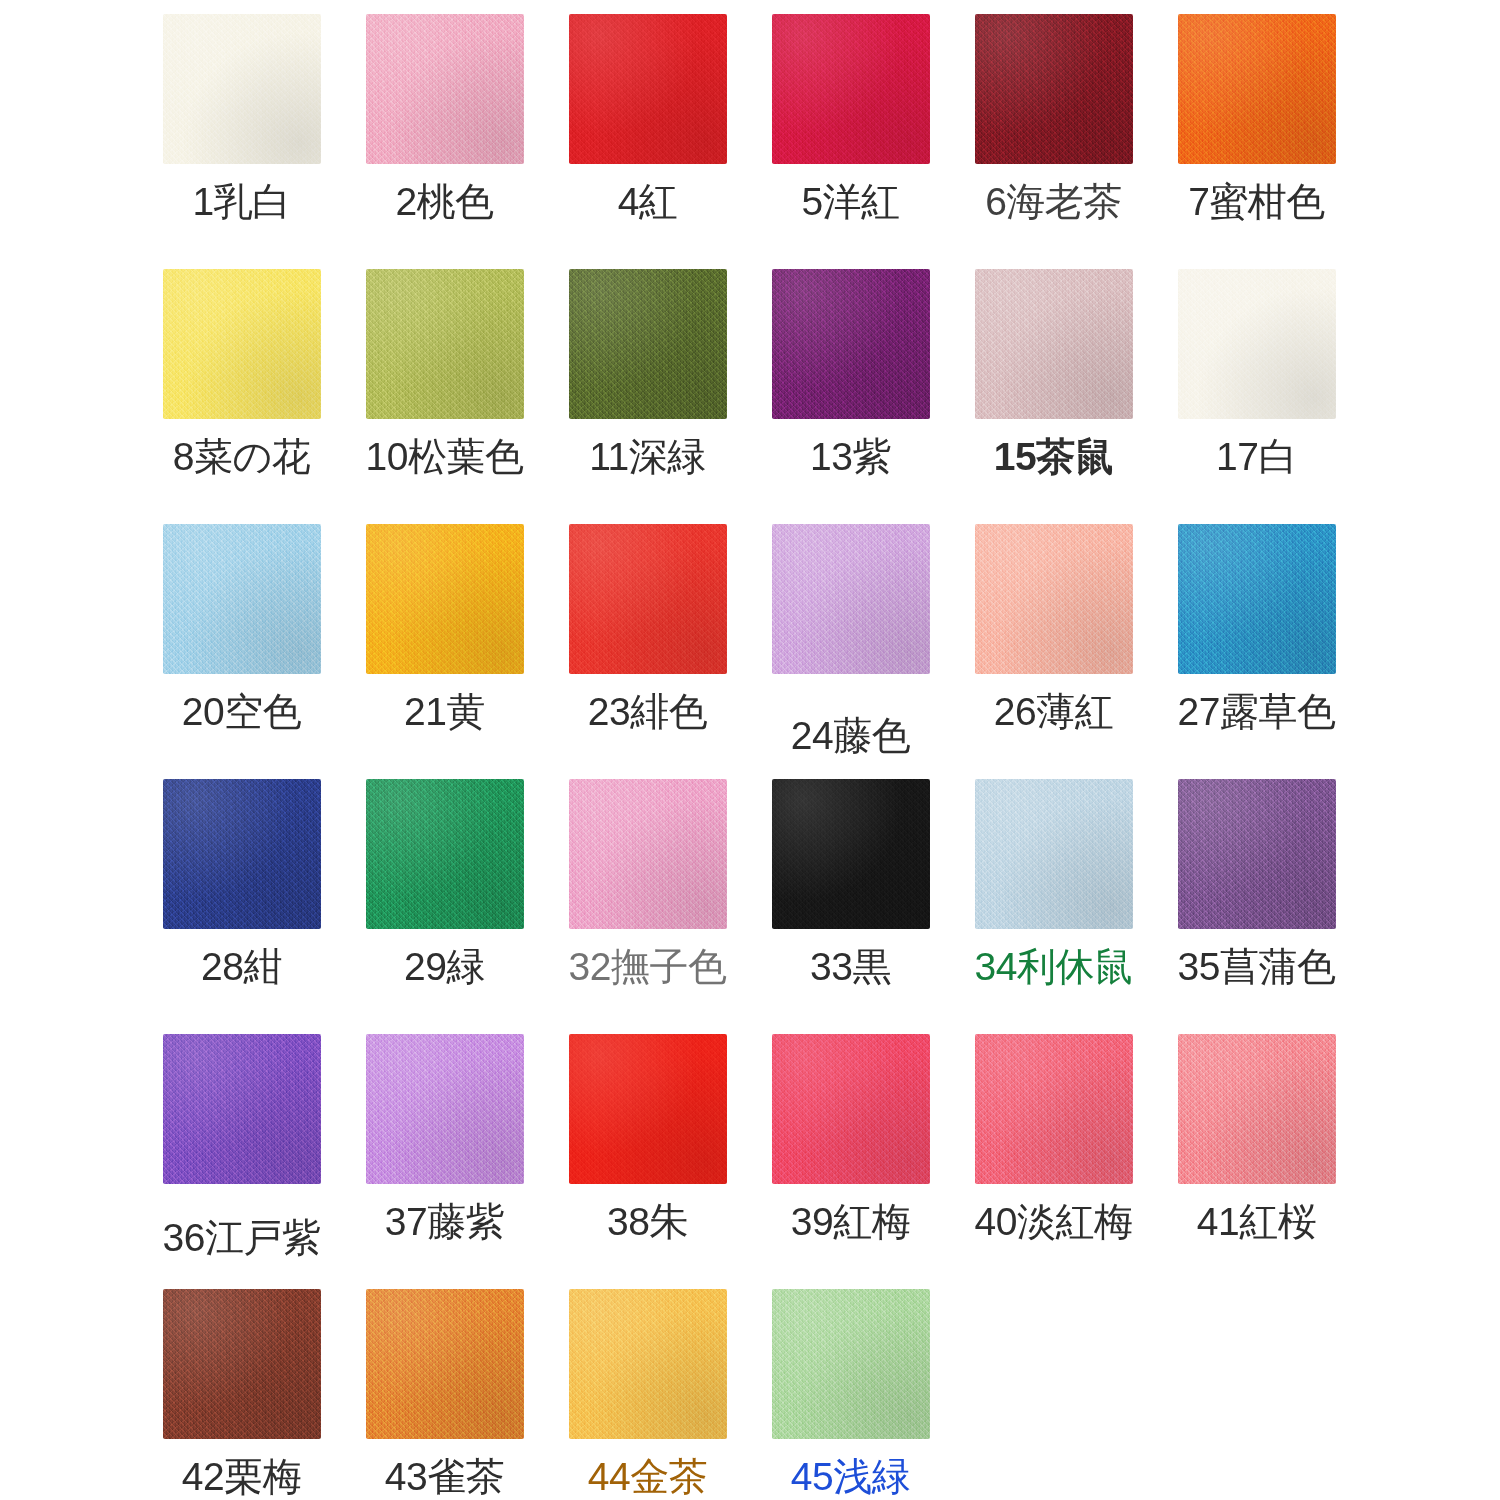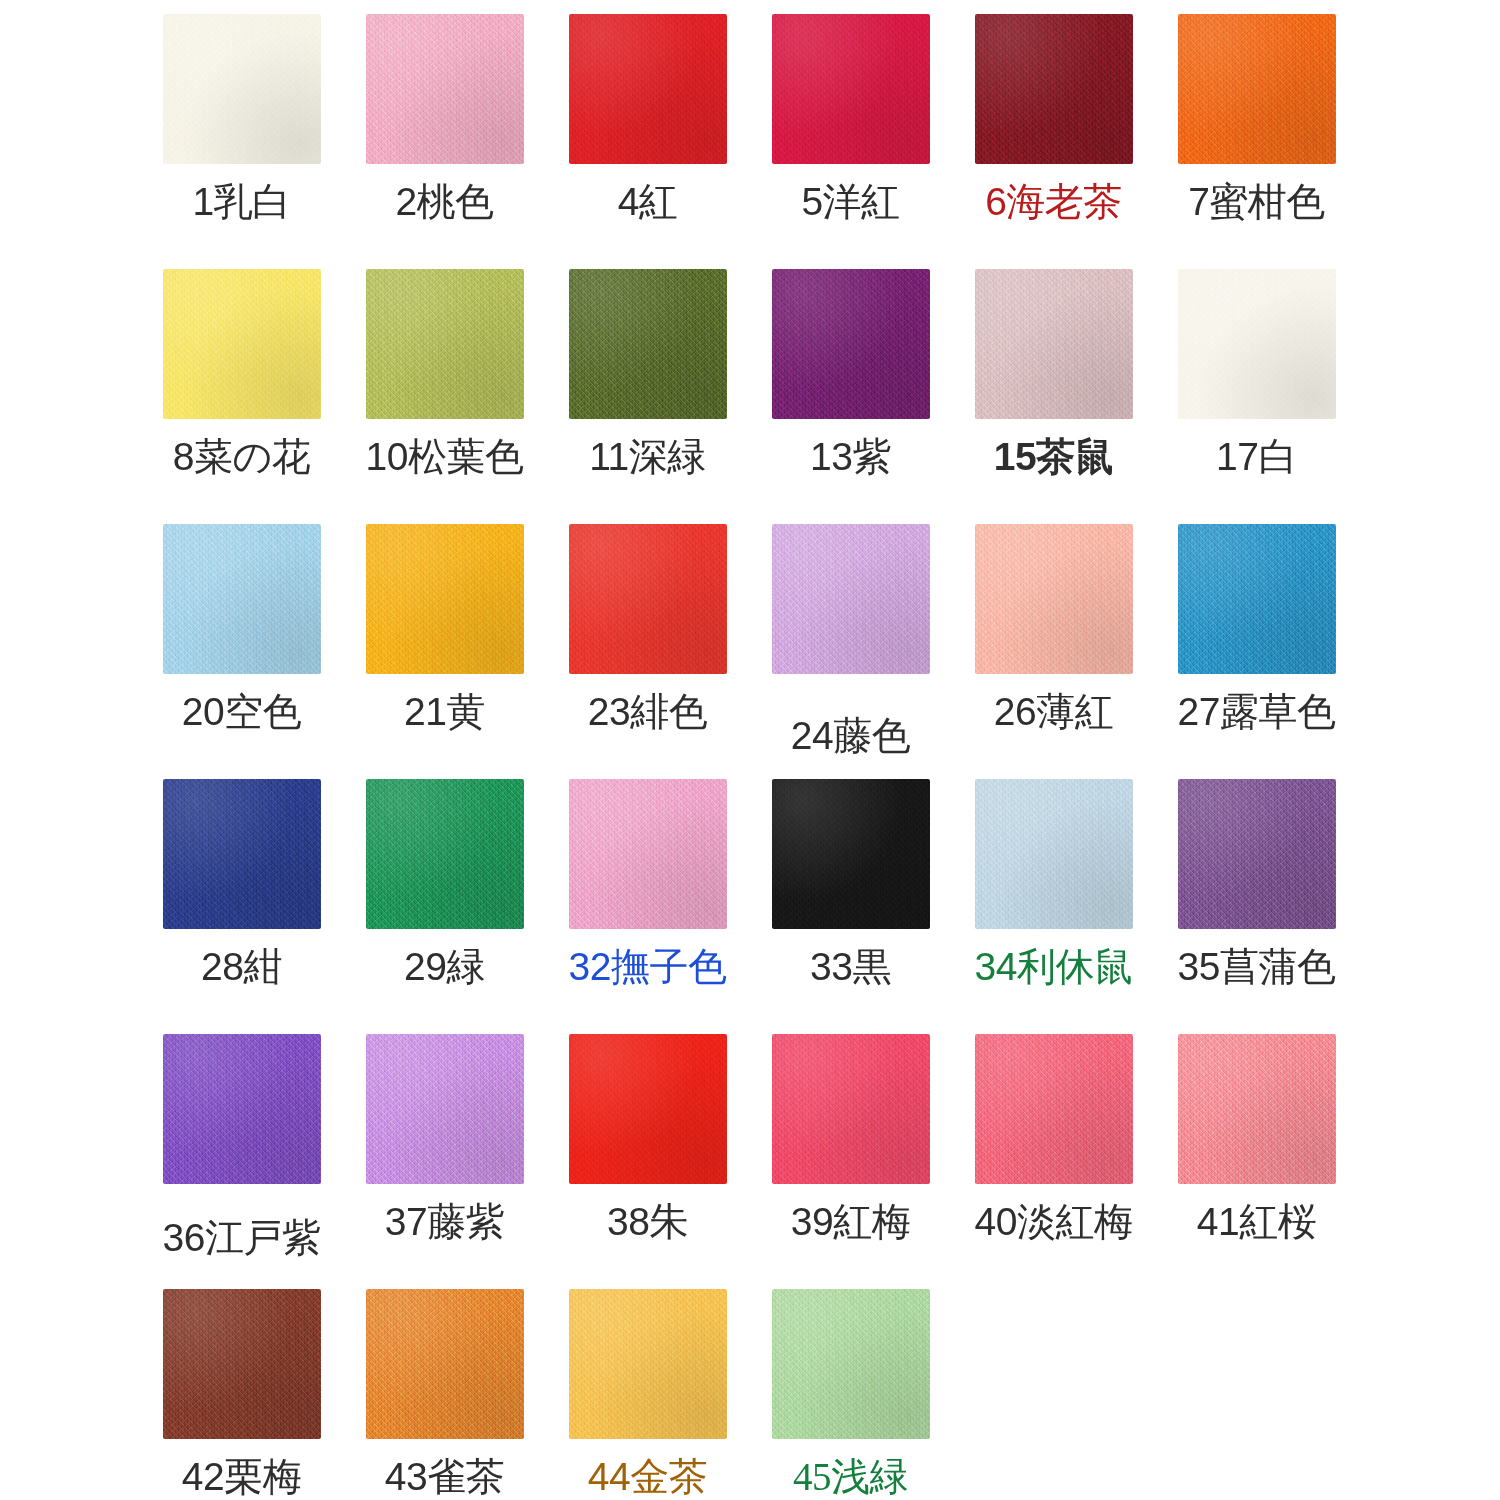--- a/index.html
+++ b/index.html
@@ -124,21 +124,21 @@
       <div class="label" style="color: rgb(46, 46, 46);">5洋紅</div>
     </div>
     <div class="cell">
       <div class="swatch-wrap">
         <div class="swatch" style="background: rgb(125, 24, 34);">
           <svg class="fray" viewBox="0 0 100 100" preserveAspectRatio="none">
             <path d="M0,0 l-1,-1.8 M0,100 l-1,1.8 M0,0 l-1.8,-1 M100,0 l1.8,-1 M4,0 l-0.2727272727272727,-2.381818181818182 M4,100 l-0.2727272727272727,2.381818181818182 M0,4 l-2.381818181818182,-0.2727272727272727 M100,4 l2.381818181818182,-0.2727272727272727 M8,0 l0.4545454545454546,-2.963636363636364 M8,100 l0.4545454545454546,2.963636363636364 M0,8 l-2.963636363636364,0.4545454545454546 M100,8 l2.963636363636364,0.4545454545454546 M12,0 l-0.8181818181818181,-1.9454545454545455 M12,100 l-0.8181818181818181,1.9454545454545455 M0,12 l-1.9454545454545455,-0.8181818181818181 M100,12 l1.9454545454545455,-0.8181818181818181 M16,0 l-0.09090909090909094,-2.5272727272727273 M16,100 l-0.09090909090909094,2.5272727272727273 M0,16 l-2.5272727272727273,-0.09090909090909094 M100,16 l2.5272727272727273,-0.09090909090909094 M20,0 l0.6363636363636365,-3.1090909090909093 M20,100 l0.6363636363636365,3.1090909090909093 M0,20 l-3.1090909090909093,0.6363636363636365 M100,20 l3.1090909090909093,0.6363636363636365 M24,0 l-0.6363636363636364,-2.090909090909091 M24,100 l-0.6363636363636364,2.090909090909091 M0,24 l-2.090909090909091,-0.6363636363636364 M100,24 l2.090909090909091,-0.6363636363636364 M28.000000000000004,0 l0.09090909090909083,-2.672727272727273 M28.000000000000004,100 l0.09090909090909083,2.672727272727273 M0,28.000000000000004 l-2.672727272727273,0.09090909090909083 M100,28.000000000000004 l2.672727272727273,0.09090909090909083 M32,0 l0.8181818181818181,-3.254545454545455 M32,100 l0.8181818181818181,3.254545454545455 M0,32 l-3.254545454545455,0.8181818181818181 M100,32 l3.254545454545455,0.8181818181818181 M36,0 l-0.4545454545454546,-2.2363636363636363 M36,100 l-0.4545454545454546,2.2363636363636363 M0,36 l-2.2363636363636363,-0.4545454545454546 M100,36 l2.2363636363636363,-0.4545454545454546 M40,0 l0.2727272727272727,-2.8181818181818183 M40,100 l0.2727272727272727,2.8181818181818183 M0,40 l-2.8181818181818183,0.2727272727272727 M100,40 l2.8181818181818183,0.2727272727272727 M44,0 l-1,-1.8 M44,100 l-1,1.8 M0,44 l-1.8,-1 M100,44 l1.8,-1 M48,0 l-0.2727272727272727,-2.381818181818182 M48,100 l-0.2727272727272727,2.381818181818182 M0,48 l-2.381818181818182,-0.2727272727272727 M100,48 l2.381818181818182,-0.2727272727272727 M52,0 l0.4545454545454546,-2.963636363636364 M52,100 l0.4545454545454546,2.963636363636364 M0,52 l-2.963636363636364,0.4545454545454546 M100,52 l2.963636363636364,0.4545454545454546 M56.00000000000001,0 l-0.8181818181818181,-1.9454545454545455 M56.00000000000001,100 l-0.8181818181818181,1.9454545454545455 M0,56.00000000000001 l-1.9454545454545455,-0.8181818181818181 M100,56.00000000000001 l1.9454545454545455,-0.8181818181818181 M60,0 l-0.09090909090909094,-2.5272727272727273 M60,100 l-0.09090909090909094,2.5272727272727273 M0,60 l-2.5272727272727273,-0.09090909090909094 M100,60 l2.5272727272727273,-0.09090909090909094 M64,0 l0.6363636363636365,-3.1090909090909093 M64,100 l0.6363636363636365,3.1090909090909093 M0,64 l-3.1090909090909093,0.6363636363636365 M100,64 l3.1090909090909093,0.6363636363636365 M68,0 l-0.6363636363636364,-2.090909090909091 M68,100 l-0.6363636363636364,2.090909090909091 M0,68 l-2.090909090909091,-0.6363636363636364 M100,68 l2.090909090909091,-0.6363636363636364 M72,0 l0.09090909090909083,-2.672727272727273 M72,100 l0.09090909090909083,2.672727272727273 M0,72 l-2.672727272727273,0.09090909090909083 M100,72 l2.672727272727273,0.09090909090909083 M76,0 l0.8181818181818181,-3.254545454545455 M76,100 l0.8181818181818181,3.254545454545455 M0,76 l-3.254545454545455,0.8181818181818181 M100,76 l3.254545454545455,0.8181818181818181 M80,0 l-0.4545454545454546,-2.2363636363636363 M80,100 l-0.4545454545454546,2.2363636363636363 M0,80 l-2.2363636363636363,-0.4545454545454546 M100,80 l2.2363636363636363,-0.4545454545454546 M84,0 l0.2727272727272727,-2.8181818181818183 M84,100 l0.2727272727272727,2.8181818181818183 M0,84 l-2.8181818181818183,0.2727272727272727 M100,84 l2.8181818181818183,0.2727272727272727 M88,0 l-1,-1.8 M88,100 l-1,1.8 M0,88 l-1.8,-1 M100,88 l1.8,-1 M92,0 l-0.2727272727272727,-2.381818181818182 M92,100 l-0.2727272727272727,2.381818181818182 M0,92 l-2.381818181818182,-0.2727272727272727 M100,92 l2.381818181818182,-0.2727272727272727 M96,0 l0.4545454545454546,-2.963636363636364 M96,100 l0.4545454545454546,2.963636363636364 M0,96 l-2.963636363636364,0.4545454545454546 M100,96 l2.963636363636364,0.4545454545454546 M100,0 l-0.8181818181818181,-1.9454545454545455 M100,100 l-0.8181818181818181,1.9454545454545455 M0,100 l-1.9454545454545455,-0.8181818181818181 M100,100 l1.9454545454545455,-0.8181818181818181 " stroke="#7d1822" stroke-width="1.1" opacity="0.85" fill="none" vector-effect="non-scaling-stroke"></path>
           </svg>
         </div>
       </div>
-      <div class="label" style="color: #b91c1c; text-align: right;">6海老茶</div>
+      <div class="label" style="color: #404040; text-align: right;">6海老茶</div>
     </div>
     <div class="cell">
       <div class="swatch-wrap">
         <div class="swatch" style="background: rgb(239, 99, 24);">
           <svg class="fray" viewBox="0 0 100 100" preserveAspectRatio="none">
             <path d="M0,0 l-1,-1.8 M0,100 l-1,1.8 M0,0 l-1.8,-1 M100,0 l1.8,-1 M4,0 l-0.2727272727272727,-2.381818181818182 M4,100 l-0.2727272727272727,2.381818181818182 M0,4 l-2.381818181818182,-0.2727272727272727 M100,4 l2.381818181818182,-0.2727272727272727 M8,0 l0.4545454545454546,-2.963636363636364 M8,100 l0.4545454545454546,2.963636363636364 M0,8 l-2.963636363636364,0.4545454545454546 M100,8 l2.963636363636364,0.4545454545454546 M12,0 l-0.8181818181818181,-1.9454545454545455 M12,100 l-0.8181818181818181,1.9454545454545455 M0,12 l-1.9454545454545455,-0.8181818181818181 M100,12 l1.9454545454545455,-0.8181818181818181 M16,0 l-0.09090909090909094,-2.5272727272727273 M16,100 l-0.09090909090909094,2.5272727272727273 M0,16 l-2.5272727272727273,-0.09090909090909094 M100,16 l2.5272727272727273,-0.09090909090909094 M20,0 l0.6363636363636365,-3.1090909090909093 M20,100 l0.6363636363636365,3.1090909090909093 M0,20 l-3.1090909090909093,0.6363636363636365 M100,20 l3.1090909090909093,0.6363636363636365 M24,0 l-0.6363636363636364,-2.090909090909091 M24,100 l-0.6363636363636364,2.090909090909091 M0,24 l-2.090909090909091,-0.6363636363636364 M100,24 l2.090909090909091,-0.6363636363636364 M28.000000000000004,0 l0.09090909090909083,-2.672727272727273 M28.000000000000004,100 l0.09090909090909083,2.672727272727273 M0,28.000000000000004 l-2.672727272727273,0.09090909090909083 M100,28.000000000000004 l2.672727272727273,0.09090909090909083 M32,0 l0.8181818181818181,-3.254545454545455 M32,100 l0.8181818181818181,3.254545454545455 M0,32 l-3.254545454545455,0.8181818181818181 M100,32 l3.254545454545455,0.8181818181818181 M36,0 l-0.4545454545454546,-2.2363636363636363 M36,100 l-0.4545454545454546,2.2363636363636363 M0,36 l-2.2363636363636363,-0.4545454545454546 M100,36 l2.2363636363636363,-0.4545454545454546 M40,0 l0.2727272727272727,-2.8181818181818183 M40,100 l0.2727272727272727,2.8181818181818183 M0,40 l-2.8181818181818183,0.2727272727272727 M100,40 l2.8181818181818183,0.2727272727272727 M44,0 l-1,-1.8 M44,100 l-1,1.8 M0,44 l-1.8,-1 M100,44 l1.8,-1 M48,0 l-0.2727272727272727,-2.381818181818182 M48,100 l-0.2727272727272727,2.381818181818182 M0,48 l-2.381818181818182,-0.2727272727272727 M100,48 l2.381818181818182,-0.2727272727272727 M52,0 l0.4545454545454546,-2.963636363636364 M52,100 l0.4545454545454546,2.963636363636364 M0,52 l-2.963636363636364,0.4545454545454546 M100,52 l2.963636363636364,0.4545454545454546 M56.00000000000001,0 l-0.8181818181818181,-1.9454545454545455 M56.00000000000001,100 l-0.8181818181818181,1.9454545454545455 M0,56.00000000000001 l-1.9454545454545455,-0.8181818181818181 M100,56.00000000000001 l1.9454545454545455,-0.8181818181818181 M60,0 l-0.09090909090909094,-2.5272727272727273 M60,100 l-0.09090909090909094,2.5272727272727273 M0,60 l-2.5272727272727273,-0.09090909090909094 M100,60 l2.5272727272727273,-0.09090909090909094 M64,0 l0.6363636363636365,-3.1090909090909093 M64,100 l0.6363636363636365,3.1090909090909093 M0,64 l-3.1090909090909093,0.6363636363636365 M100,64 l3.1090909090909093,0.6363636363636365 M68,0 l-0.6363636363636364,-2.090909090909091 M68,100 l-0.6363636363636364,2.090909090909091 M0,68 l-2.090909090909091,-0.6363636363636364 M100,68 l2.090909090909091,-0.6363636363636364 M72,0 l0.09090909090909083,-2.672727272727273 M72,100 l0.09090909090909083,2.672727272727273 M0,72 l-2.672727272727273,0.09090909090909083 M100,72 l2.672727272727273,0.09090909090909083 M76,0 l0.8181818181818181,-3.254545454545455 M76,100 l0.8181818181818181,3.254545454545455 M0,76 l-3.254545454545455,0.8181818181818181 M100,76 l3.254545454545455,0.8181818181818181 M80,0 l-0.4545454545454546,-2.2363636363636363 M80,100 l-0.4545454545454546,2.2363636363636363 M0,80 l-2.2363636363636363,-0.4545454545454546 M100,80 l2.2363636363636363,-0.4545454545454546 M84,0 l0.2727272727272727,-2.8181818181818183 M84,100 l0.2727272727272727,2.8181818181818183 M0,84 l-2.8181818181818183,0.2727272727272727 M100,84 l2.8181818181818183,0.2727272727272727 M88,0 l-1,-1.8 M88,100 l-1,1.8 M0,88 l-1.8,-1 M100,88 l1.8,-1 M92,0 l-0.2727272727272727,-2.381818181818182 M92,100 l-0.2727272727272727,2.381818181818182 M0,92 l-2.381818181818182,-0.2727272727272727 M100,92 l2.381818181818182,-0.2727272727272727 M96,0 l0.4545454545454546,-2.963636363636364 M96,100 l0.4545454545454546,2.963636363636364 M0,96 l-2.963636363636364,0.4545454545454546 M100,96 l2.963636363636364,0.4545454545454546 M100,0 l-0.8181818181818181,-1.9454545454545455 M100,100 l-0.8181818181818181,1.9454545454545455 M0,100 l-1.9454545454545455,-0.8181818181818181 M100,100 l1.9454545454545455,-0.8181818181818181 " stroke="#ef6318" stroke-width="1.1" opacity="0.85" fill="none" vector-effect="non-scaling-stroke"></path>
           </svg>
         </div>
       </div>
       <div class="label" style="color: rgb(46, 46, 46);">7蜜柑色</div>
@@ -284,21 +284,21 @@
       <div class="label" style="color: rgb(46, 46, 46);">29緑</div>
     </div>
     <div class="cell">
       <div class="swatch-wrap">
         <div class="swatch" style="background: rgb(237, 160, 198);">
           <svg class="fray" viewBox="0 0 100 100" preserveAspectRatio="none">
             <path d="M0,0 l-1,-1.8 M0,100 l-1,1.8 M0,0 l-1.8,-1 M100,0 l1.8,-1 M4,0 l-0.2727272727272727,-2.381818181818182 M4,100 l-0.2727272727272727,2.381818181818182 M0,4 l-2.381818181818182,-0.2727272727272727 M100,4 l2.381818181818182,-0.2727272727272727 M8,0 l0.4545454545454546,-2.963636363636364 M8,100 l0.4545454545454546,2.963636363636364 M0,8 l-2.963636363636364,0.4545454545454546 M100,8 l2.963636363636364,0.4545454545454546 M12,0 l-0.8181818181818181,-1.9454545454545455 M12,100 l-0.8181818181818181,1.9454545454545455 M0,12 l-1.9454545454545455,-0.8181818181818181 M100,12 l1.9454545454545455,-0.8181818181818181 M16,0 l-0.09090909090909094,-2.5272727272727273 M16,100 l-0.09090909090909094,2.5272727272727273 M0,16 l-2.5272727272727273,-0.09090909090909094 M100,16 l2.5272727272727273,-0.09090909090909094 M20,0 l0.6363636363636365,-3.1090909090909093 M20,100 l0.6363636363636365,3.1090909090909093 M0,20 l-3.1090909090909093,0.6363636363636365 M100,20 l3.1090909090909093,0.6363636363636365 M24,0 l-0.6363636363636364,-2.090909090909091 M24,100 l-0.6363636363636364,2.090909090909091 M0,24 l-2.090909090909091,-0.6363636363636364 M100,24 l2.090909090909091,-0.6363636363636364 M28.000000000000004,0 l0.09090909090909083,-2.672727272727273 M28.000000000000004,100 l0.09090909090909083,2.672727272727273 M0,28.000000000000004 l-2.672727272727273,0.09090909090909083 M100,28.000000000000004 l2.672727272727273,0.09090909090909083 M32,0 l0.8181818181818181,-3.254545454545455 M32,100 l0.8181818181818181,3.254545454545455 M0,32 l-3.254545454545455,0.8181818181818181 M100,32 l3.254545454545455,0.8181818181818181 M36,0 l-0.4545454545454546,-2.2363636363636363 M36,100 l-0.4545454545454546,2.2363636363636363 M0,36 l-2.2363636363636363,-0.4545454545454546 M100,36 l2.2363636363636363,-0.4545454545454546 M40,0 l0.2727272727272727,-2.8181818181818183 M40,100 l0.2727272727272727,2.8181818181818183 M0,40 l-2.8181818181818183,0.2727272727272727 M100,40 l2.8181818181818183,0.2727272727272727 M44,0 l-1,-1.8 M44,100 l-1,1.8 M0,44 l-1.8,-1 M100,44 l1.8,-1 M48,0 l-0.2727272727272727,-2.381818181818182 M48,100 l-0.2727272727272727,2.381818181818182 M0,48 l-2.381818181818182,-0.2727272727272727 M100,48 l2.381818181818182,-0.2727272727272727 M52,0 l0.4545454545454546,-2.963636363636364 M52,100 l0.4545454545454546,2.963636363636364 M0,52 l-2.963636363636364,0.4545454545454546 M100,52 l2.963636363636364,0.4545454545454546 M56.00000000000001,0 l-0.8181818181818181,-1.9454545454545455 M56.00000000000001,100 l-0.8181818181818181,1.9454545454545455 M0,56.00000000000001 l-1.9454545454545455,-0.8181818181818181 M100,56.00000000000001 l1.9454545454545455,-0.8181818181818181 M60,0 l-0.09090909090909094,-2.5272727272727273 M60,100 l-0.09090909090909094,2.5272727272727273 M0,60 l-2.5272727272727273,-0.09090909090909094 M100,60 l2.5272727272727273,-0.09090909090909094 M64,0 l0.6363636363636365,-3.1090909090909093 M64,100 l0.6363636363636365,3.1090909090909093 M0,64 l-3.1090909090909093,0.6363636363636365 M100,64 l3.1090909090909093,0.6363636363636365 M68,0 l-0.6363636363636364,-2.090909090909091 M68,100 l-0.6363636363636364,2.090909090909091 M0,68 l-2.090909090909091,-0.6363636363636364 M100,68 l2.090909090909091,-0.6363636363636364 M72,0 l0.09090909090909083,-2.672727272727273 M72,100 l0.09090909090909083,2.672727272727273 M0,72 l-2.672727272727273,0.09090909090909083 M100,72 l2.672727272727273,0.09090909090909083 M76,0 l0.8181818181818181,-3.254545454545455 M76,100 l0.8181818181818181,3.254545454545455 M0,76 l-3.254545454545455,0.8181818181818181 M100,76 l3.254545454545455,0.8181818181818181 M80,0 l-0.4545454545454546,-2.2363636363636363 M80,100 l-0.4545454545454546,2.2363636363636363 M0,80 l-2.2363636363636363,-0.4545454545454546 M100,80 l2.2363636363636363,-0.4545454545454546 M84,0 l0.2727272727272727,-2.8181818181818183 M84,100 l0.2727272727272727,2.8181818181818183 M0,84 l-2.8181818181818183,0.2727272727272727 M100,84 l2.8181818181818183,0.2727272727272727 M88,0 l-1,-1.8 M88,100 l-1,1.8 M0,88 l-1.8,-1 M100,88 l1.8,-1 M92,0 l-0.2727272727272727,-2.381818181818182 M92,100 l-0.2727272727272727,2.381818181818182 M0,92 l-2.381818181818182,-0.2727272727272727 M100,92 l2.381818181818182,-0.2727272727272727 M96,0 l0.4545454545454546,-2.963636363636364 M96,100 l0.4545454545454546,2.963636363636364 M0,96 l-2.963636363636364,0.4545454545454546 M100,96 l2.963636363636364,0.4545454545454546 M100,0 l-0.8181818181818181,-1.9454545454545455 M100,100 l-0.8181818181818181,1.9454545454545455 M0,100 l-1.9454545454545455,-0.8181818181818181 M100,100 l1.9454545454545455,-0.8181818181818181 " stroke="#eda0c6" stroke-width="1.1" opacity="0.85" fill="none" vector-effect="non-scaling-stroke"></path>
           </svg>
         </div>
       </div>
-      <div class="label" style="color: #1d4ed8;">32撫子色</div>
+      <div class="label" style="color: #737373;">32撫子色</div>
     </div>
     <div class="cell">
       <div class="swatch-wrap">
         <div class="swatch" style="background: rgb(22, 22, 22);">
           <svg class="fray" viewBox="0 0 100 100" preserveAspectRatio="none">
             <path d="M0,0 l-1,-1.8 M0,100 l-1,1.8 M0,0 l-1.8,-1 M100,0 l1.8,-1 M4,0 l-0.2727272727272727,-2.381818181818182 M4,100 l-0.2727272727272727,2.381818181818182 M0,4 l-2.381818181818182,-0.2727272727272727 M100,4 l2.381818181818182,-0.2727272727272727 M8,0 l0.4545454545454546,-2.963636363636364 M8,100 l0.4545454545454546,2.963636363636364 M0,8 l-2.963636363636364,0.4545454545454546 M100,8 l2.963636363636364,0.4545454545454546 M12,0 l-0.8181818181818181,-1.9454545454545455 M12,100 l-0.8181818181818181,1.9454545454545455 M0,12 l-1.9454545454545455,-0.8181818181818181 M100,12 l1.9454545454545455,-0.8181818181818181 M16,0 l-0.09090909090909094,-2.5272727272727273 M16,100 l-0.09090909090909094,2.5272727272727273 M0,16 l-2.5272727272727273,-0.09090909090909094 M100,16 l2.5272727272727273,-0.09090909090909094 M20,0 l0.6363636363636365,-3.1090909090909093 M20,100 l0.6363636363636365,3.1090909090909093 M0,20 l-3.1090909090909093,0.6363636363636365 M100,20 l3.1090909090909093,0.6363636363636365 M24,0 l-0.6363636363636364,-2.090909090909091 M24,100 l-0.6363636363636364,2.090909090909091 M0,24 l-2.090909090909091,-0.6363636363636364 M100,24 l2.090909090909091,-0.6363636363636364 M28.000000000000004,0 l0.09090909090909083,-2.672727272727273 M28.000000000000004,100 l0.09090909090909083,2.672727272727273 M0,28.000000000000004 l-2.672727272727273,0.09090909090909083 M100,28.000000000000004 l2.672727272727273,0.09090909090909083 M32,0 l0.8181818181818181,-3.254545454545455 M32,100 l0.8181818181818181,3.254545454545455 M0,32 l-3.254545454545455,0.8181818181818181 M100,32 l3.254545454545455,0.8181818181818181 M36,0 l-0.4545454545454546,-2.2363636363636363 M36,100 l-0.4545454545454546,2.2363636363636363 M0,36 l-2.2363636363636363,-0.4545454545454546 M100,36 l2.2363636363636363,-0.4545454545454546 M40,0 l0.2727272727272727,-2.8181818181818183 M40,100 l0.2727272727272727,2.8181818181818183 M0,40 l-2.8181818181818183,0.2727272727272727 M100,40 l2.8181818181818183,0.2727272727272727 M44,0 l-1,-1.8 M44,100 l-1,1.8 M0,44 l-1.8,-1 M100,44 l1.8,-1 M48,0 l-0.2727272727272727,-2.381818181818182 M48,100 l-0.2727272727272727,2.381818181818182 M0,48 l-2.381818181818182,-0.2727272727272727 M100,48 l2.381818181818182,-0.2727272727272727 M52,0 l0.4545454545454546,-2.963636363636364 M52,100 l0.4545454545454546,2.963636363636364 M0,52 l-2.963636363636364,0.4545454545454546 M100,52 l2.963636363636364,0.4545454545454546 M56.00000000000001,0 l-0.8181818181818181,-1.9454545454545455 M56.00000000000001,100 l-0.8181818181818181,1.9454545454545455 M0,56.00000000000001 l-1.9454545454545455,-0.8181818181818181 M100,56.00000000000001 l1.9454545454545455,-0.8181818181818181 M60,0 l-0.09090909090909094,-2.5272727272727273 M60,100 l-0.09090909090909094,2.5272727272727273 M0,60 l-2.5272727272727273,-0.09090909090909094 M100,60 l2.5272727272727273,-0.09090909090909094 M64,0 l0.6363636363636365,-3.1090909090909093 M64,100 l0.6363636363636365,3.1090909090909093 M0,64 l-3.1090909090909093,0.6363636363636365 M100,64 l3.1090909090909093,0.6363636363636365 M68,0 l-0.6363636363636364,-2.090909090909091 M68,100 l-0.6363636363636364,2.090909090909091 M0,68 l-2.090909090909091,-0.6363636363636364 M100,68 l2.090909090909091,-0.6363636363636364 M72,0 l0.09090909090909083,-2.672727272727273 M72,100 l0.09090909090909083,2.672727272727273 M0,72 l-2.672727272727273,0.09090909090909083 M100,72 l2.672727272727273,0.09090909090909083 M76,0 l0.8181818181818181,-3.254545454545455 M76,100 l0.8181818181818181,3.254545454545455 M0,76 l-3.254545454545455,0.8181818181818181 M100,76 l3.254545454545455,0.8181818181818181 M80,0 l-0.4545454545454546,-2.2363636363636363 M80,100 l-0.4545454545454546,2.2363636363636363 M0,80 l-2.2363636363636363,-0.4545454545454546 M100,80 l2.2363636363636363,-0.4545454545454546 M84,0 l0.2727272727272727,-2.8181818181818183 M84,100 l0.2727272727272727,2.8181818181818183 M0,84 l-2.8181818181818183,0.2727272727272727 M100,84 l2.8181818181818183,0.2727272727272727 M88,0 l-1,-1.8 M88,100 l-1,1.8 M0,88 l-1.8,-1 M100,88 l1.8,-1 M92,0 l-0.2727272727272727,-2.381818181818182 M92,100 l-0.2727272727272727,2.381818181818182 M0,92 l-2.381818181818182,-0.2727272727272727 M100,92 l2.381818181818182,-0.2727272727272727 M96,0 l0.4545454545454546,-2.963636363636364 M96,100 l0.4545454545454546,2.963636363636364 M0,96 l-2.963636363636364,0.4545454545454546 M100,96 l2.963636363636364,0.4545454545454546 M100,0 l-0.8181818181818181,-1.9454545454545455 M100,100 l-0.8181818181818181,1.9454545454545455 M0,100 l-1.9454545454545455,-0.8181818181818181 M100,100 l1.9454545454545455,-0.8181818181818181 " stroke="#161616" stroke-width="1.1" opacity="0.85" fill="none" vector-effect="non-scaling-stroke"></path>
           </svg>
         </div>
       </div>
       <div class="label" style="color: rgb(46, 46, 46);">33黒</div>
@@ -414,15 +414,15 @@
       <div class="label" style="color: #a16207;">44金茶</div>
     </div>
     <div class="cell">
       <div class="swatch-wrap">
         <div class="swatch" style="background: rgb(169, 214, 155);">
           <svg class="fray" viewBox="0 0 100 100" preserveAspectRatio="none">
             <path d="M0,0 l-1,-1.8 M0,100 l-1,1.8 M0,0 l-1.8,-1 M100,0 l1.8,-1 M4,0 l-0.2727272727272727,-2.381818181818182 M4,100 l-0.2727272727272727,2.381818181818182 M0,4 l-2.381818181818182,-0.2727272727272727 M100,4 l2.381818181818182,-0.2727272727272727 M8,0 l0.4545454545454546,-2.963636363636364 M8,100 l0.4545454545454546,2.963636363636364 M0,8 l-2.963636363636364,0.4545454545454546 M100,8 l2.963636363636364,0.4545454545454546 M12,0 l-0.8181818181818181,-1.9454545454545455 M12,100 l-0.8181818181818181,1.9454545454545455 M0,12 l-1.9454545454545455,-0.8181818181818181 M100,12 l1.9454545454545455,-0.8181818181818181 M16,0 l-0.09090909090909094,-2.5272727272727273 M16,100 l-0.09090909090909094,2.5272727272727273 M0,16 l-2.5272727272727273,-0.09090909090909094 M100,16 l2.5272727272727273,-0.09090909090909094 M20,0 l0.6363636363636365,-3.1090909090909093 M20,100 l0.6363636363636365,3.1090909090909093 M0,20 l-3.1090909090909093,0.6363636363636365 M100,20 l3.1090909090909093,0.6363636363636365 M24,0 l-0.6363636363636364,-2.090909090909091 M24,100 l-0.6363636363636364,2.090909090909091 M0,24 l-2.090909090909091,-0.6363636363636364 M100,24 l2.090909090909091,-0.6363636363636364 M28.000000000000004,0 l0.09090909090909083,-2.672727272727273 M28.000000000000004,100 l0.09090909090909083,2.672727272727273 M0,28.000000000000004 l-2.672727272727273,0.09090909090909083 M100,28.000000000000004 l2.672727272727273,0.09090909090909083 M32,0 l0.8181818181818181,-3.254545454545455 M32,100 l0.8181818181818181,3.254545454545455 M0,32 l-3.254545454545455,0.8181818181818181 M100,32 l3.254545454545455,0.8181818181818181 M36,0 l-0.4545454545454546,-2.2363636363636363 M36,100 l-0.4545454545454546,2.2363636363636363 M0,36 l-2.2363636363636363,-0.4545454545454546 M100,36 l2.2363636363636363,-0.4545454545454546 M40,0 l0.2727272727272727,-2.8181818181818183 M40,100 l0.2727272727272727,2.8181818181818183 M0,40 l-2.8181818181818183,0.2727272727272727 M100,40 l2.8181818181818183,0.2727272727272727 M44,0 l-1,-1.8 M44,100 l-1,1.8 M0,44 l-1.8,-1 M100,44 l1.8,-1 M48,0 l-0.2727272727272727,-2.381818181818182 M48,100 l-0.2727272727272727,2.381818181818182 M0,48 l-2.381818181818182,-0.2727272727272727 M100,48 l2.381818181818182,-0.2727272727272727 M52,0 l0.4545454545454546,-2.963636363636364 M52,100 l0.4545454545454546,2.963636363636364 M0,52 l-2.963636363636364,0.4545454545454546 M100,52 l2.963636363636364,0.4545454545454546 M56.00000000000001,0 l-0.8181818181818181,-1.9454545454545455 M56.00000000000001,100 l-0.8181818181818181,1.9454545454545455 M0,56.00000000000001 l-1.9454545454545455,-0.8181818181818181 M100,56.00000000000001 l1.9454545454545455,-0.8181818181818181 M60,0 l-0.09090909090909094,-2.5272727272727273 M60,100 l-0.09090909090909094,2.5272727272727273 M0,60 l-2.5272727272727273,-0.09090909090909094 M100,60 l2.5272727272727273,-0.09090909090909094 M64,0 l0.6363636363636365,-3.1090909090909093 M64,100 l0.6363636363636365,3.1090909090909093 M0,64 l-3.1090909090909093,0.6363636363636365 M100,64 l3.1090909090909093,0.6363636363636365 M68,0 l-0.6363636363636364,-2.090909090909091 M68,100 l-0.6363636363636364,2.090909090909091 M0,68 l-2.090909090909091,-0.6363636363636364 M100,68 l2.090909090909091,-0.6363636363636364 M72,0 l0.09090909090909083,-2.672727272727273 M72,100 l0.09090909090909083,2.672727272727273 M0,72 l-2.672727272727273,0.09090909090909083 M100,72 l2.672727272727273,0.09090909090909083 M76,0 l0.8181818181818181,-3.254545454545455 M76,100 l0.8181818181818181,3.254545454545455 M0,76 l-3.254545454545455,0.8181818181818181 M100,76 l3.254545454545455,0.8181818181818181 M80,0 l-0.4545454545454546,-2.2363636363636363 M80,100 l-0.4545454545454546,2.2363636363636363 M0,80 l-2.2363636363636363,-0.4545454545454546 M100,80 l2.2363636363636363,-0.4545454545454546 M84,0 l0.2727272727272727,-2.8181818181818183 M84,100 l0.2727272727272727,2.8181818181818183 M0,84 l-2.8181818181818183,0.2727272727272727 M100,84 l2.8181818181818183,0.2727272727272727 M88,0 l-1,-1.8 M88,100 l-1,1.8 M0,88 l-1.8,-1 M100,88 l1.8,-1 M92,0 l-0.2727272727272727,-2.381818181818182 M92,100 l-0.2727272727272727,2.381818181818182 M0,92 l-2.381818181818182,-0.2727272727272727 M100,92 l2.381818181818182,-0.2727272727272727 M96,0 l0.4545454545454546,-2.963636363636364 M96,100 l0.4545454545454546,2.963636363636364 M0,96 l-2.963636363636364,0.4545454545454546 M100,96 l2.963636363636364,0.4545454545454546 M100,0 l-0.8181818181818181,-1.9454545454545455 M100,100 l-0.8181818181818181,1.9454545454545455 M0,100 l-1.9454545454545455,-0.8181818181818181 M100,100 l1.9454545454545455,-0.8181818181818181 " stroke="#a9d69b" stroke-width="1.1" opacity="0.85" fill="none" vector-effect="non-scaling-stroke"></path>
           </svg>
         </div>
       </div>
-      <div class="label" style="color: #15803d; font-family: Liberation Serif, serif;">45浅緑</div>
+      <div class="label" style="color: #1d4ed8;">45浅緑</div>
     </div>
   </div>
 
 </body></html>

